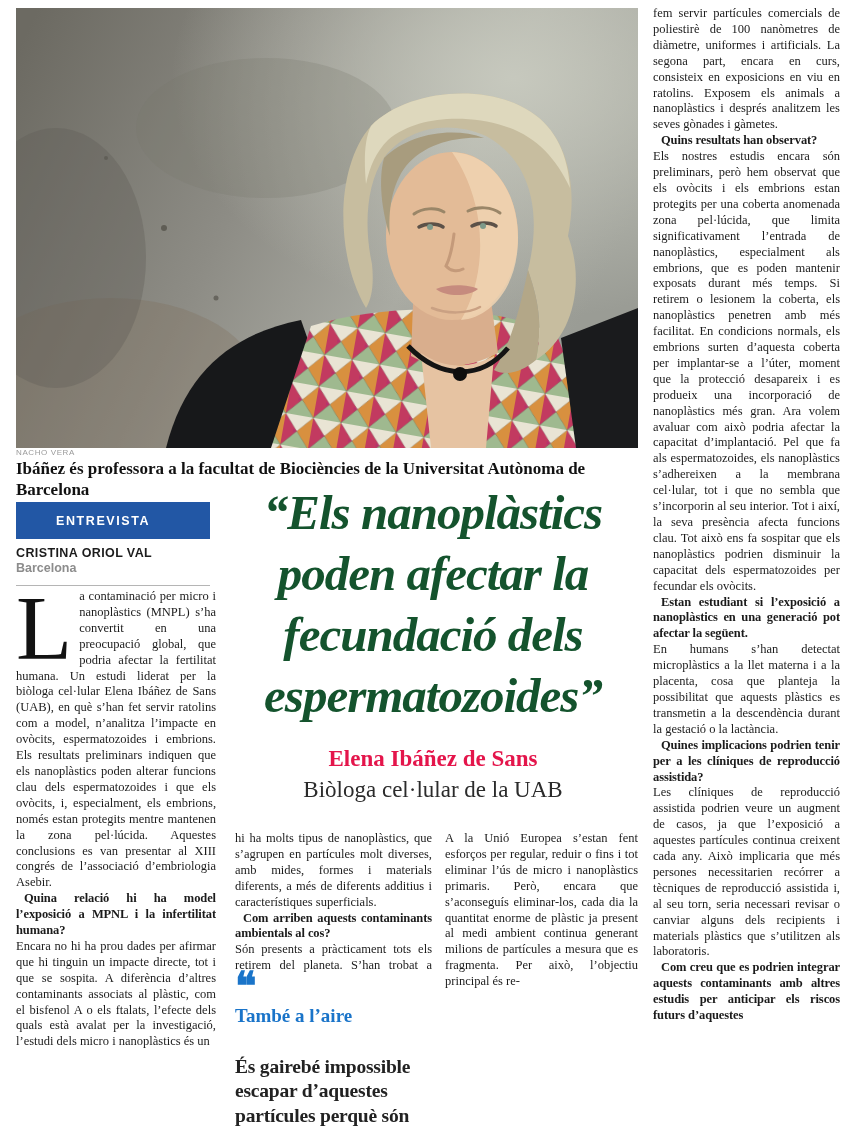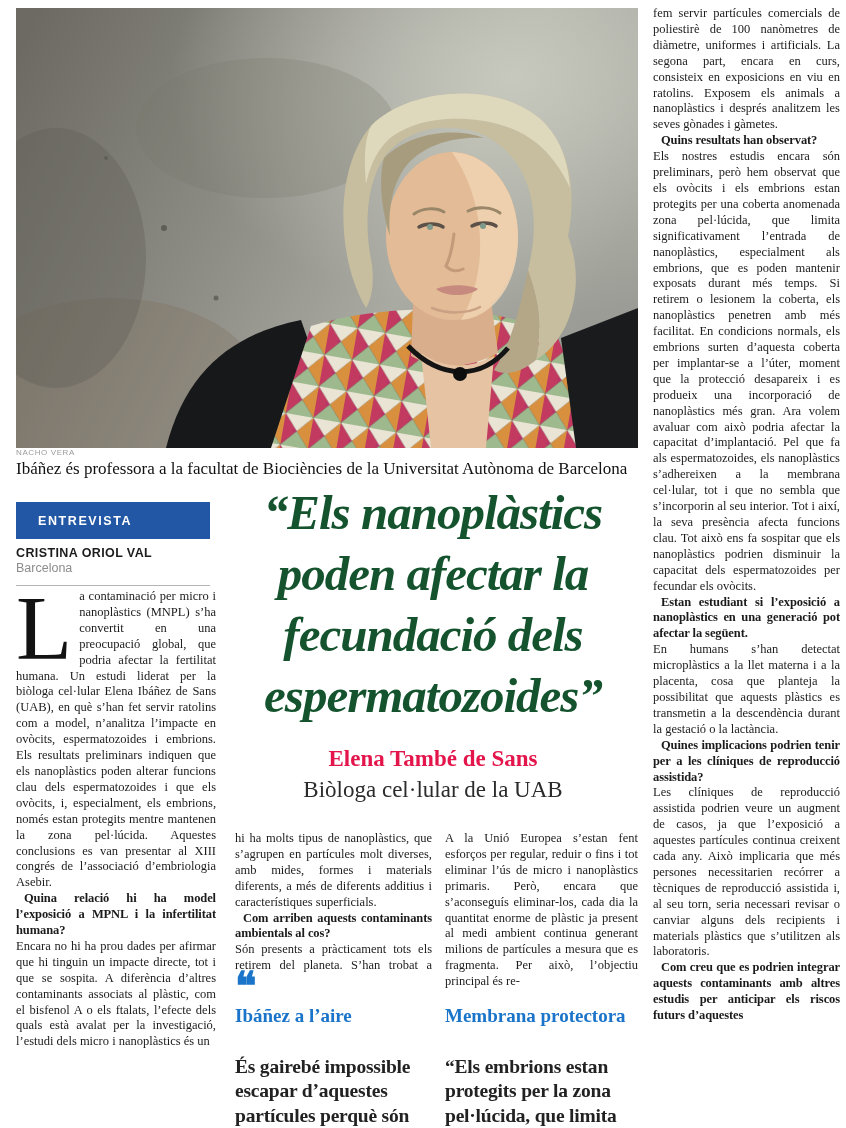--- a/index.html
+++ b/index.html
@@ -7,30 +7,30 @@
     position:relative;width:846px;height:1128px;background:#ffffff;
     margin:0 auto;overflow:hidden;
     font-family:"Liberation Serif",serif;color:#1b1b1b;
   }
   
   .photo{position:absolute;left:16px;top:8px;width:622px;height:440px;overflow:hidden;background:#8d8c85;}
   .photo svg{display:block;width:100%;height:100%;}
   .credit{position:absolute;left:16px;top:448px;width:622px;text-align:left;
     font-family:"Liberation Sans",sans-serif;font-size:8px;letter-spacing:.6px;color:#9a9a9a;}
   .caption{position:absolute;left:16px;top:458px;width:622px;
-    font-weight:normal;font-size:17px;line-height:21px;color:#111;}
+    font-weight:bold;font-size:17px;line-height:21px;color:#111;}
   
   .kicker{position:absolute;left:16px;top:502px;width:194px;height:37px;background:#2257a5;
     display:flex;align-items:center;}
   .kicker span{font-family:"Liberation Sans",sans-serif;font-weight:bold;font-size:12.5px;
-    letter-spacing:1.6px;color:#ffffff;padding-left:22px;}
+    letter-spacing:1.6px;color:#ffffff;padding-left:40px;}
   .author{position:absolute;left:16px;top:546px;font-family:"Liberation Sans",sans-serif;
     font-weight:bold;font-size:12.5px;letter-spacing:.4px;color:#1c1c1c;}
   .place{position:absolute;left:16px;top:561px;font-family:"Liberation Sans",sans-serif;
-    font-size:12.5px;color:#8c8c8c;}
+    font-size:12.5px;color:#8c8c8c;font-weight:bold;}
   .rule{position:absolute;left:16px;top:585px;width:194px;border-top:1px solid #b5b5b5;}
   
   .headline{position:absolute;left:224px;top:482px;width:418px;text-align:center;
     font-style:italic;font-weight:600;font-size:49px;line-height:61px;color:#14532d;
     letter-spacing:-1px;}
   .iv-name{position:absolute;left:224px;top:746px;width:418px;text-align:center;
     font-weight:bold;font-size:23px;color:#e4154b;}
   .iv-role{position:absolute;left:224px;top:777px;width:418px;text-align:center;
     font-size:23px;color:#2b2b2b;}
   
@@ -121,49 +121,45 @@
   <div class="caption">Ibáñez és professora a la facultat de Biociències de la Universitat Autònoma de Barcelona</div>
 
   <div class="kicker">
     <span>ENTREVISTA</span>
   </div>
   <div class="author">CRISTINA ORIOL VAL</div>
   <div class="place">Barcelona</div>
   <div class="rule"></div>
 
   <div class="headline">“Els nanoplàstics poden afectar la fecundació dels espermatozoides”</div>
-  <div class="iv-name">Elena També de Sans</div>
+  <div class="iv-name">Elena Ibáñez de Sans</div>
   <div class="iv-role">Biòloga cel·lular de la UAB</div>
 
   <div class="col1 bodytext">
     <p><span class="dropcap">L</span><span>a contaminació per micro i nanoplàstics (MNPL) s’ha convertit en una preocupació global, que podria afectar la fertilitat humana. Un estudi liderat per la biòloga cel·lular Elena Ibáñez de Sans (UAB), en què s’han fet servir ratolins com a model, n’analitza l’impacte en ovòcits, espermatozoides i embrions. Els resultats preliminars indiquen que els nanoplàstics poden alterar funcions clau dels espermatozoides i que els ovòcits, i, especialment, els embrions, només estan protegits mentre mantenen la zona pel·lúcida. Aquestes conclusions es van presentar al XIII congrés de l’associació d’embriologia Asebir.</span></p>
     <p class="q">Quina relació hi ha model l’exposició a MPNL i la infertilitat humana?</p>
     <p>Encara no hi ha prou dades per afirmar que hi tinguin un impacte directe, tot i que se sospita. A diferència d’altres contaminants associats al plàstic, com el bisfenol A o els ftalats, l’efecte dels quals està avalat per la investigació, l’estudi dels micro i nanoplàstics és un</p>
   </div>
 
   <div class="colflex col2">
     <div class="colbody bodytext">
       <p>hi ha molts tipus de nanoplàstics, que s’agrupen en partícules molt diverses, amb mides, formes i materials diferents, a més de diferents additius i característiques superficials.</p>
       <p class="q">Com arriben aquests contaminants ambientals al cos?</p>
       <p>Són presents a pràcticament tots els retirem del planeta. S’han trobat a l’atmosfera, el</p>
     </div>
     <div class="pullquote">
       <div class="pq-mark">❝</div>
-      <div class="pq-kicker">Ibáñez a l’aire</div>
+      <div class="pq-kicker">També a l’aire</div>
       <div class="pq-text">És gairebé impossible escapar d’aquestes partícules perquè són</div>
     </div>
   </div>
 
   <div class="colflex col3">
     <div class="colbody bodytext">
       <p>A la Unió Europea s’estan fent esforços per regular, reduir o fins i tot eliminar l’ús de micro i nanoplàstics primaris. Però, encara que s’aconseguís eliminar-los, cada dia la quantitat enorme de plàstic ja present al medi ambient continua generant milions de partícules a mesura que es fragmenta. Per això, l’objectiu principal és re-</p>
-    </div>
-    <div class="pullquote">
-      <div class="pq-kicker">Membrana protectora</div>
-      <div class="pq-text">“Els embrions estan protegits per la zona pel·lúcida, que limita</div>
     </div>
   </div>
 
   <div class="col4 bodytext">
     <p>fem servir partícules comercials de poliestirè de 100 nanòmetres de diàmetre, uniformes i artificials. La segona part, encara en curs, consisteix en exposicions en viu en ratolins. Exposem els animals a nanoplàstics i després analitzem les seves gònades i gàmetes.</p>
     <p class="q">Quins resultats han observat?</p>
     <p>Els nostres estudis encara són preliminars, però hem observat que els ovòcits i els embrions estan protegits per una coberta anomenada zona pel·lúcida, que limita significativament l’entrada de nanoplàstics, especialment als embrions, que es poden mantenir exposats durant més temps. Si retirem o lesionem la coberta, els nanoplàstics penetren amb més facilitat. En condicions normals, els embrions surten d’aquesta coberta per implantar-se a l’úter, moment que la protecció desapareix i es produeix una incorporació de nanoplàstics més gran. Ara volem avaluar com això podria afectar la capacitat d’implantació. Pel que fa als espermatozoides, els nanoplàstics s’adhereixen a la membrana cel·lular, tot i que no sembla que s’incorporin al seu interior. Tot i així, la seva presència afecta funcions clau. Tot això ens fa sospitar que els nanoplàstics podrien disminuir la capacitat dels espermatozoides per fecundar els ovòcits.</p>
     <p class="q">Estan estudiant si l’exposició a nanoplàstics en una generació pot afectar la següent.</p>
     <p>En humans s’han detectat microplàstics a la llet materna i a la placenta, cosa que planteja la possibilitat que aquests plàstics es transmetin a la descendència durant la gestació o la lactància.</p>
     <p class="q">Quines implicacions podrien tenir per a les clíniques de reproducció assistida?</p>

